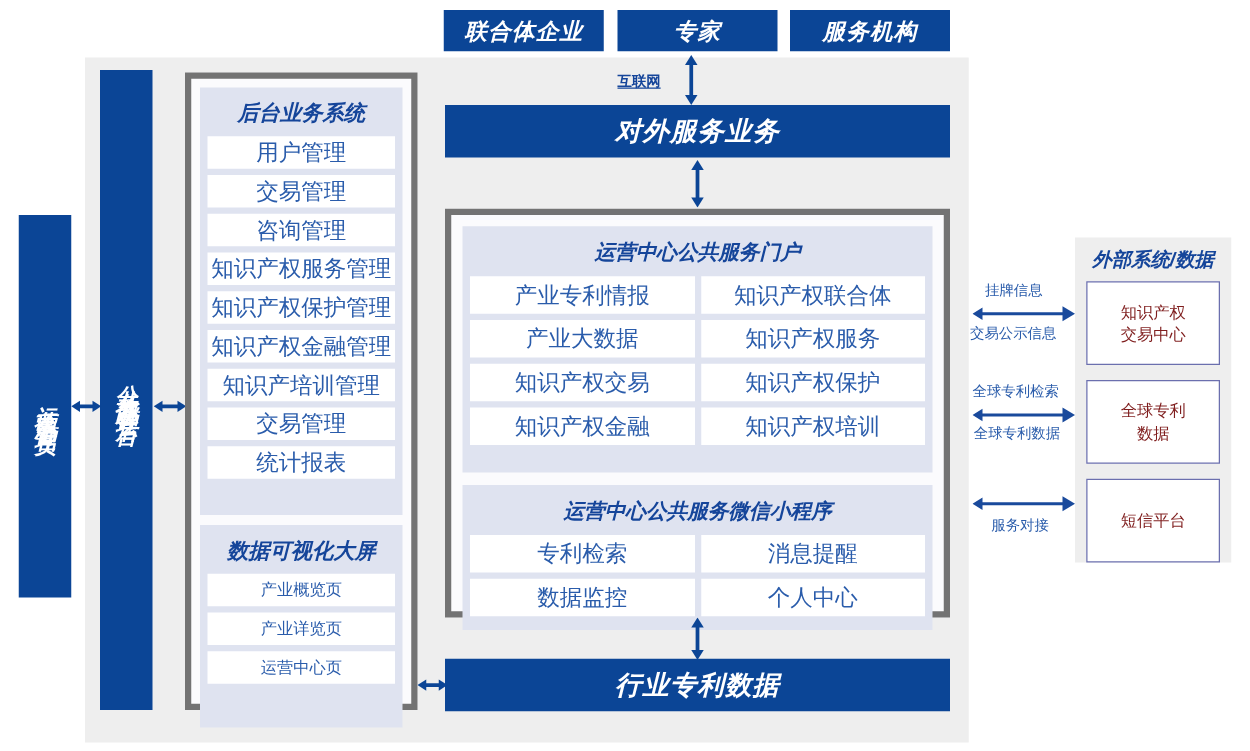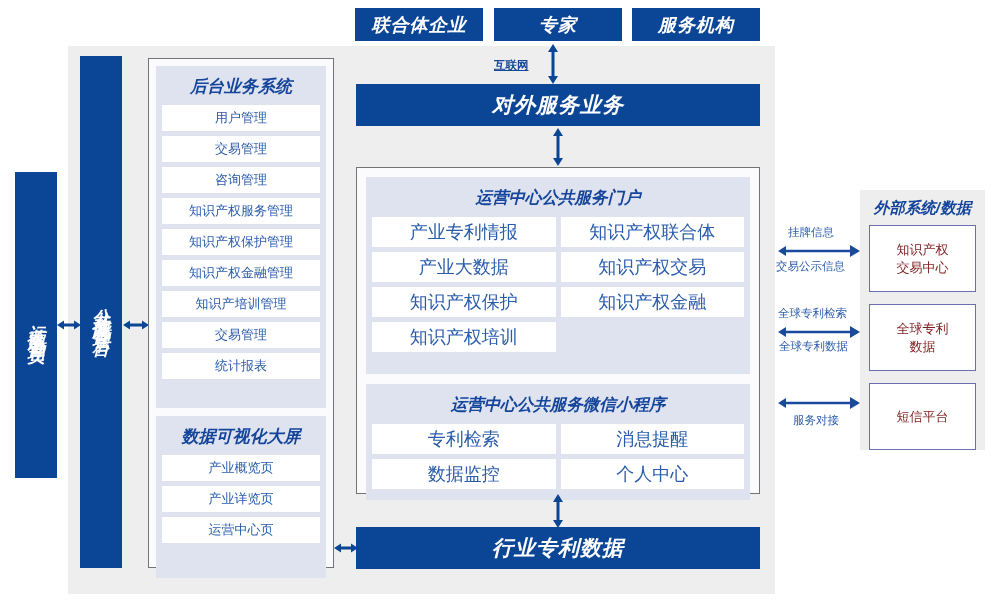--- a/index.html
+++ b/index.html
@@ -31,21 +31,21 @@
 
   
   #main-container{
     left:68px;top:46px;width:707px;height:548px;
     background:#eeeeee;
   }
 
   
   .panelbox{
     background:#fbfbfd;
-    border:1px solid #737373;
+    border:5px solid #737373;
   }
   .groupbox{
     background:#dfe3f0;
     padding:6px;
   }
   .grouptitle{
     color:#15459a;
     font-weight:bold;
     font-style:italic;
     text-align:center;
@@ -58,21 +58,21 @@
     margin-bottom:5px;
   }
   .cell:last-child{margin-bottom:0;}
 
   
   #backend-panel{left:148px;top:58px;width:186px;height:510px;padding:7px;}
   #backend-group{height:330px;}
   #bigscreen-group{margin-top:8px;height:150px;}
   #backend-group .grouptitle{font-size:17px;margin:3px 0 7px 0;}
   #bigscreen-group .grouptitle{font-size:17px;margin:3px 0 7px 0;}
-  #backend-group .cell{height:26px;font-size:13px;}
+  #backend-group .cell{height:26px;font-size:18px;}
   #bigscreen-group .cell{height:26px;font-size:13px;}
 
   
   #ext-service-bar{left:356px;top:84px;width:404px;height:42px;font-size:21px;}
   #center-panel{left:356px;top:167px;width:404px;height:327px;padding:9px;}
   #portal-group{height:185px;}
   #miniapp-group{margin-top:10px;height:104px;}
   #portal-group .grouptitle,#miniapp-group .grouptitle{font-size:16.5px;margin:4px 0 8px 0;}
   .grid2{display:grid;grid-template-columns:1fr 1fr;gap:5px;}
   .grid2 .cell{height:30px;font-size:18px;margin:0;}
@@ -176,20 +176,21 @@
   <polygon points="11,38 6,30 16,30" fill="#0b4596"></polygon>
 </svg>
 
 <div class="abs panelbox" id="center-panel">
   <div class="groupbox" id="portal-group">
     <div class="grouptitle">运营中心公共服务门户</div>
     <div class="grid2">
       <div class="cell">产业专利情报</div>
       <div class="cell">知识产权联合体</div>
       <div class="cell">产业大数据</div>
+      <div class="cell">知识产权服务</div>
       <div class="cell">知识产权交易</div>
       <div class="cell">知识产权保护</div>
       <div class="cell">知识产权金融</div>
       <div class="cell">知识产权培训</div>
     </div>
   </div>
   <div class="groupbox" id="miniapp-group">
     <div class="grouptitle">运营中心公共服务微信小程序</div>
     <div class="grid2">
       <div class="cell">专利检索</div>

